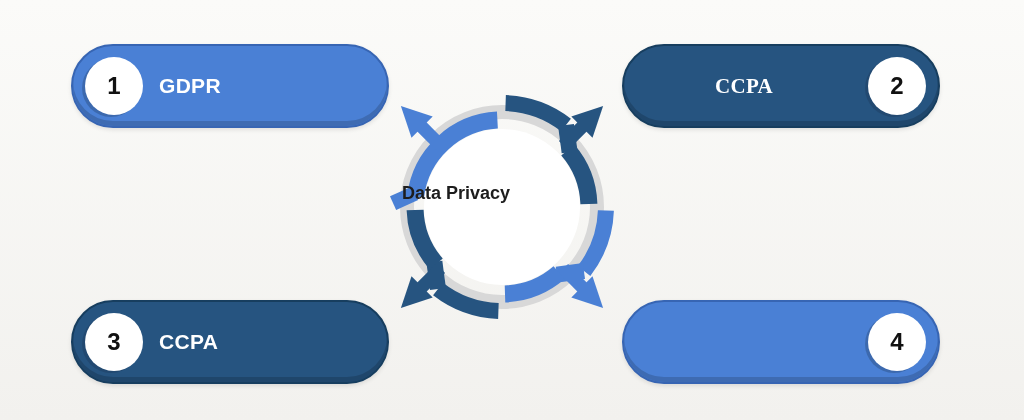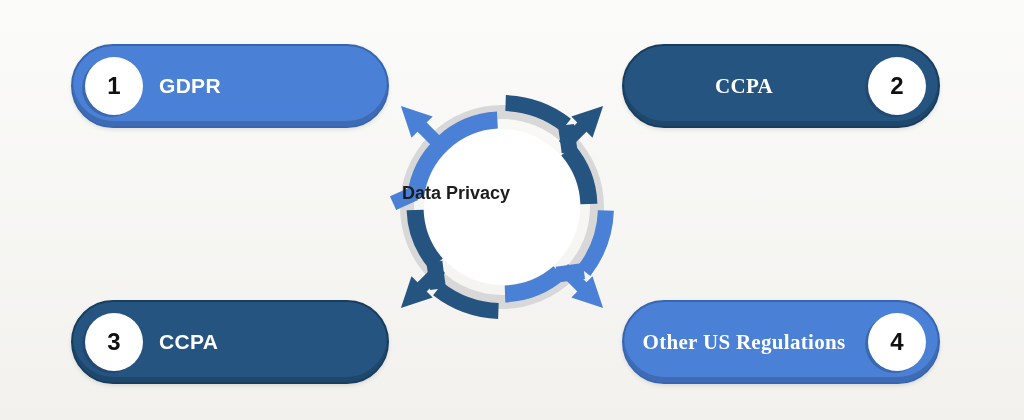--- a/index.html
+++ b/index.html
@@ -65,21 +65,20 @@
     <div class="badge">
       <span class="num">3</span>
     </div>
     <div class="label">CCPA</div>
   </div>
 
   <div class="pill light badge-right pos-br">
     <div class="badge">
       <span class="num">4</span>
     </div>
-    <div class="label">Other US Regulations</div>
   </div>
 
   <svg id="hub-svg" viewBox="0 0 310 310">
       <circle cx="155" cy="155" r="95" stroke="#D8D8D8" stroke-width="14" fill="none"></circle>
       <circle cx="155" cy="155" r="78" fill="#FFFFFF"></circle>
       <path d="M 158.6 51.1 A 104 104 0 0 1 219.0 73.0" stroke="#265480" stroke-width="16" fill="none"></path>
       <line x1="219.02879343386846" y1="73.0468816249009" x2="222.61169864675645" y2="100.24912597866414" stroke="#265480" stroke-width="16"></line>
       <path d="M 220.7 97.9 A 87 87 0 0 1 241.9 152.0" stroke="#265480" stroke-width="17" fill="none"></path>
       <line x1="216.51828996322962" y1="93.48171003677035" x2="239.14570696119915" y2="70.85429303880083" stroke="#265480" stroke-width="13"></line>
       <polygon points="256.1162697096763,53.8837302903237 245.50966799187808,85.70353544371834 224.29646455628165,64.49033200812191" fill="#265480"></polygon>

